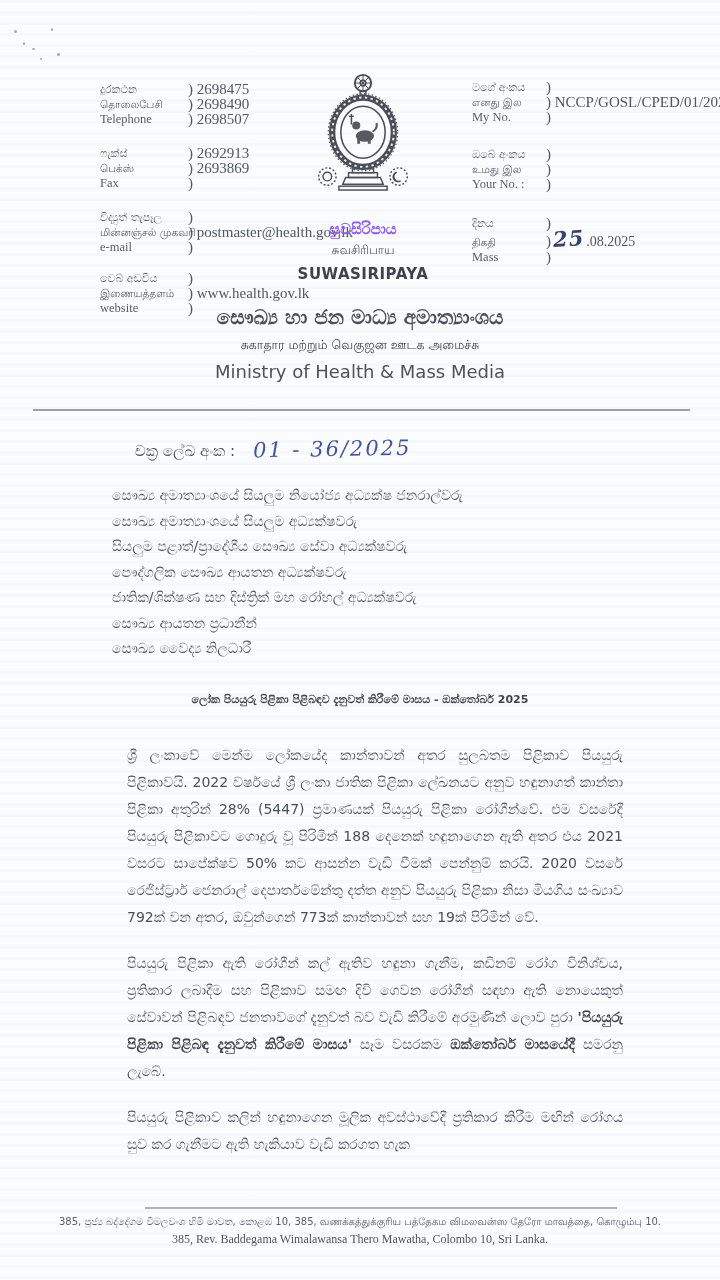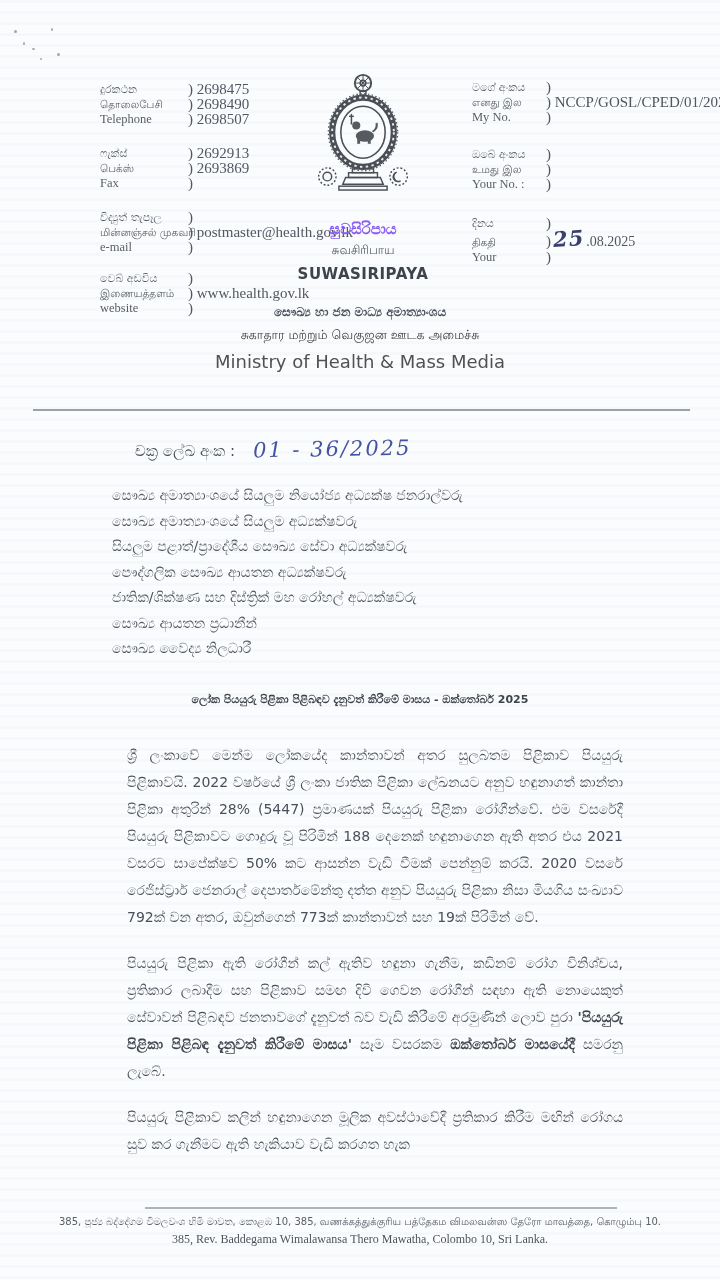--- a/index.html
+++ b/index.html
@@ -37,21 +37,21 @@
   }
 
   
   .emblem-wrap { text-align: center; width: 170px; }
   .suwa-si { font-size: 15px; font-weight: bold; color: #8b5cf6; margin-top: 12px; }
   .suwa-ta { font-size: 12px; color: #565c64; margin-top: 5px; }
   .suwa-en { font-size: 15px; font-weight: bold; letter-spacing: 0.5px; color: #3e444c; margin-top: 7px; }
 
   
   .ministry { width: 600px; text-align: center; }
-  .min-si { font-size: 12px; font-weight: bold; color: #4a5058; }
+  .min-si { font-size: 20px; font-weight: bold; color: #4a5058; }
   .min-ta { font-size: 12.5px; color: #404040; margin-top: 8px; }
   .min-en { font-size: 18px; color: #515151; margin-top: 7px; font-weight: 400; }
 
   .rule { background: #9aa1a8; height: 2px; }
 
   
   .circular-line { font-size: 15px; color: #4c525a; white-space: nowrap; }
   .circular-no {
     font-family: "DejaVu Serif", serif;
     font-size: 21px; font-style: italic; color: #4353a2;
@@ -219,21 +219,21 @@
         <span class="lbl lbl-si">දිනය</span>
         <span class="val">)</span>
       </div>
     <div class="info-row ref-row" style="align-items:baseline;">
       <span class="lbl lbl-ta">திகதி</span>
       <span class="val">)</span>
       <span class="handwritten-date">25</span>
       <span class="val" style="font-size:14px;">.08.2025</span>
     </div>
     <div class="info-row ref-row">
-        <span class="lbl lbl-en">Your</span>
+        <span class="lbl lbl-en">Mass</span>
         <span class="val">)</span>
       </div>
   </div>
 </div>
 
 <div class="abs ministry" style="left:60px; top:305px;">
   <div class="min-si">සෞඛ්‍ය හා ජන මාධ්‍ය අමාත්‍යාංශය</div>
   <div class="min-ta">சுகாதார மற்றும் வெகுஜன ஊடக அமைச்சு</div>
   <div class="min-en">Ministry of Health &amp; Mass Media</div>
 </div>

